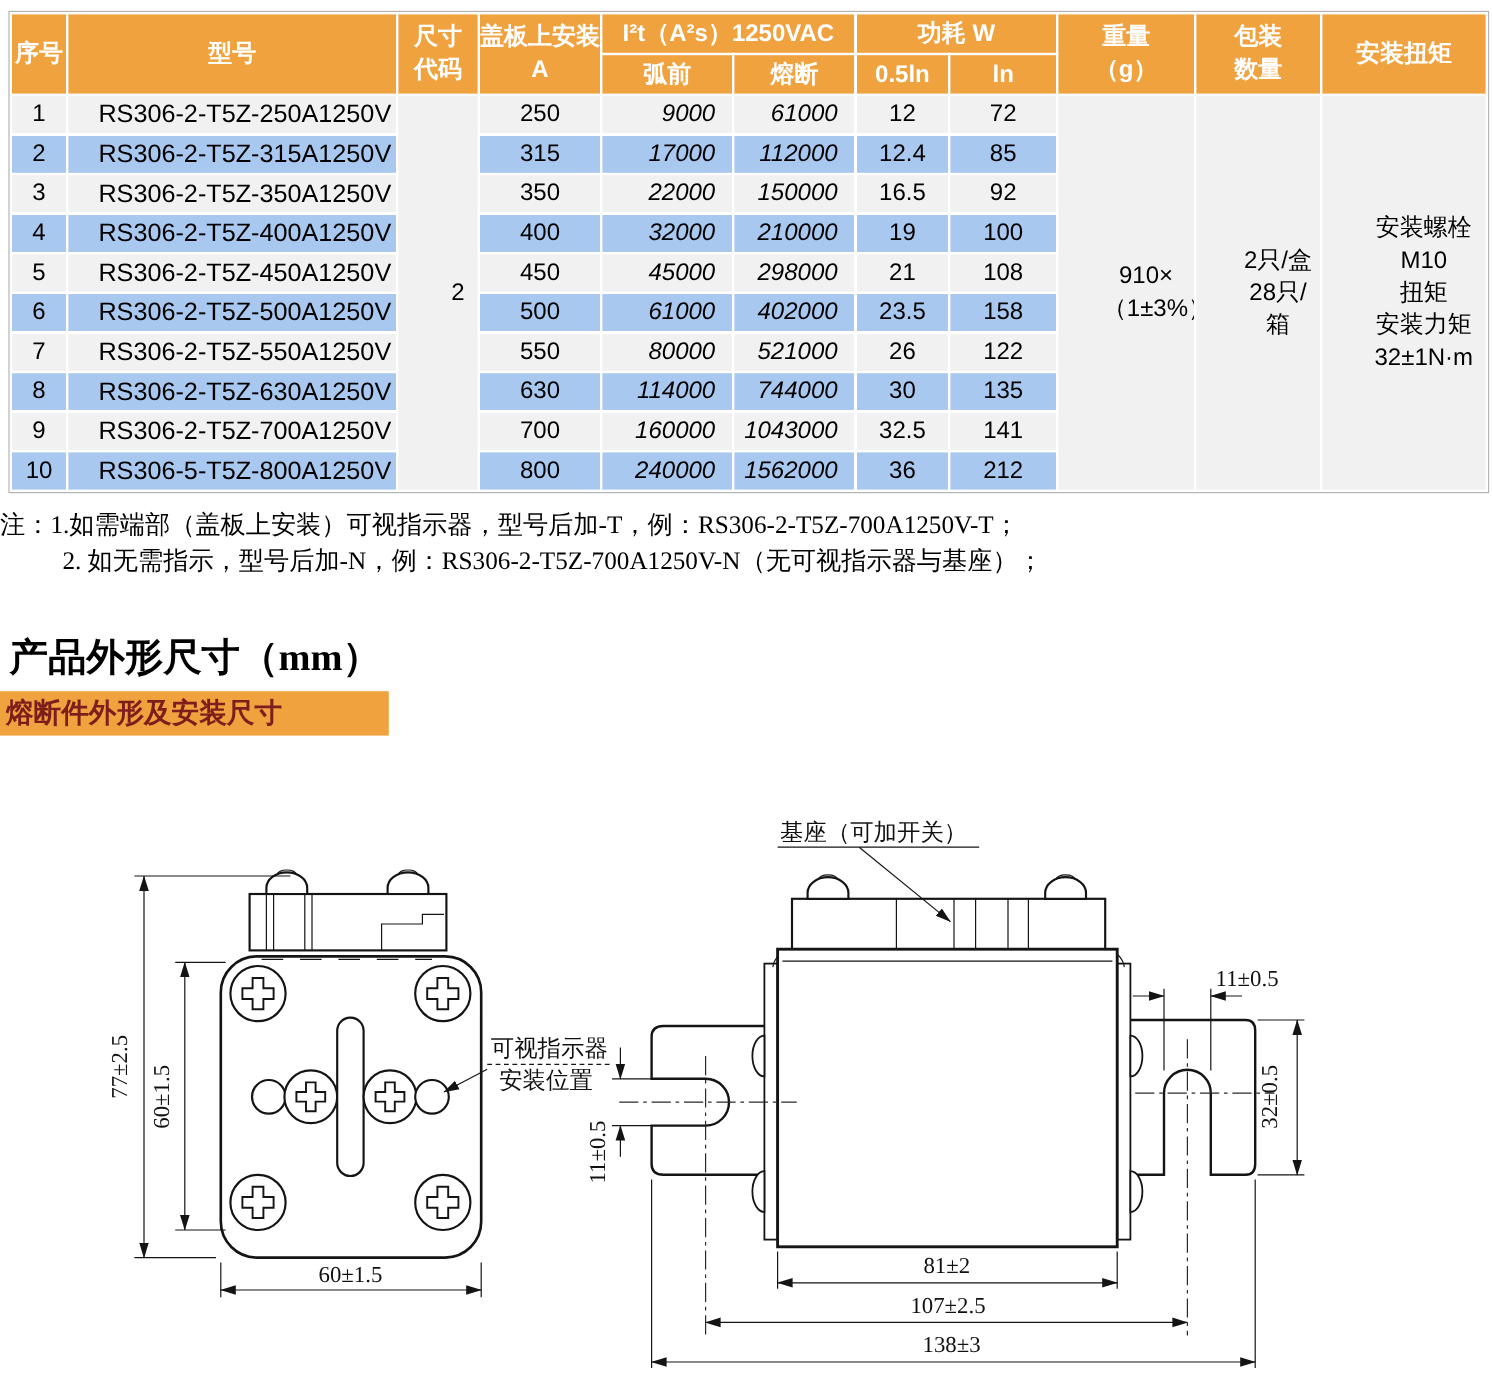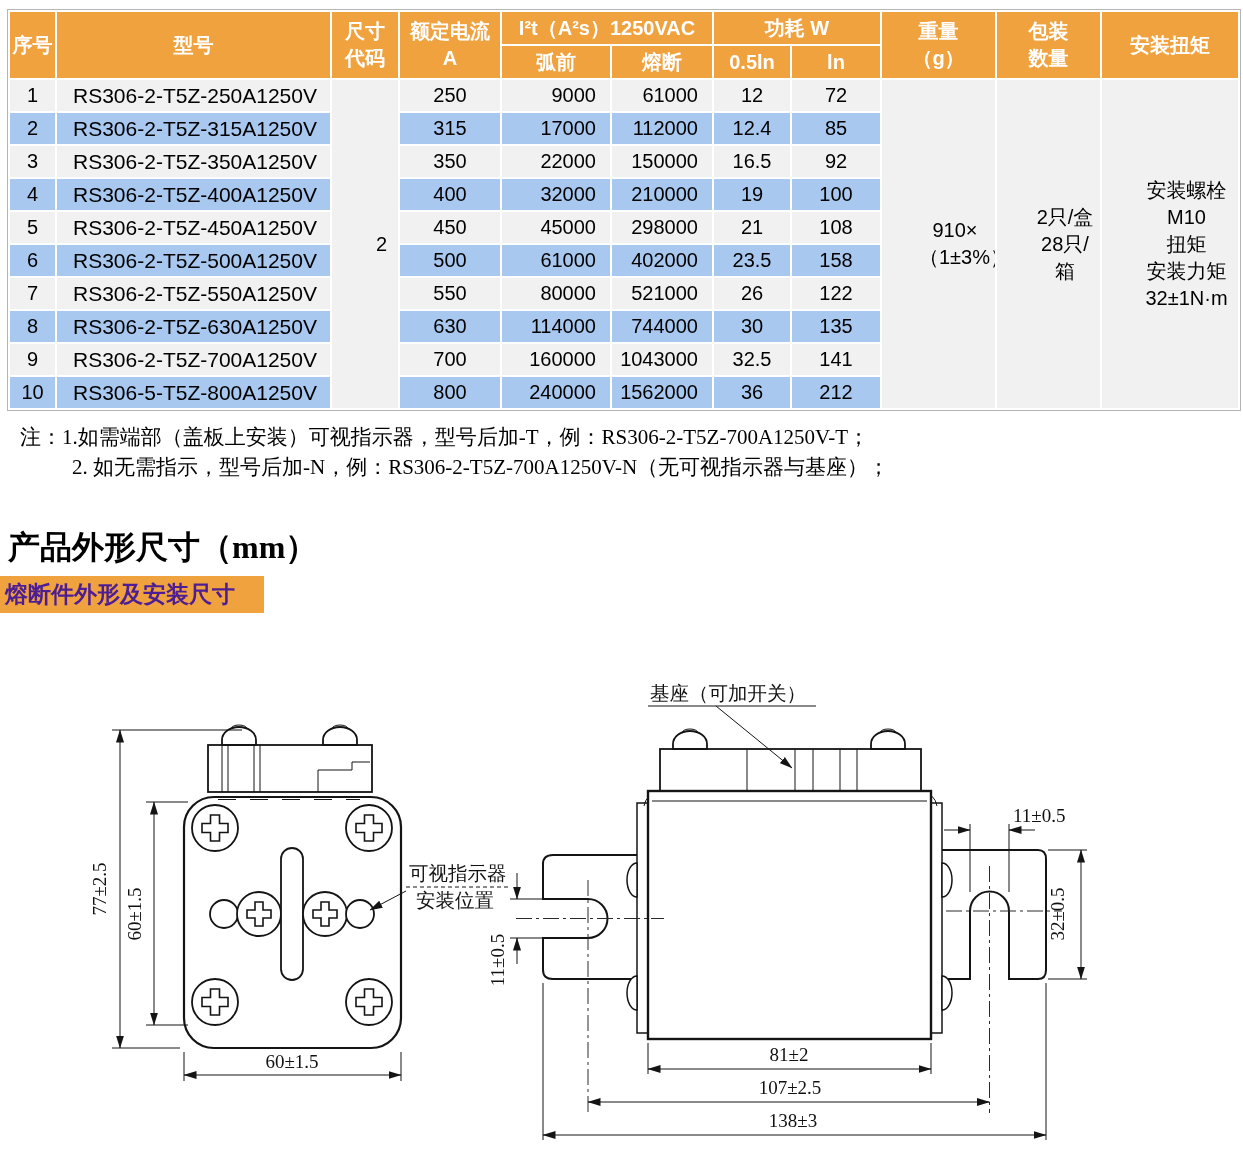--- a/index.html
+++ b/index.html
@@ -9,31 +9,31 @@
   table{border-collapse:collapse;width:1232px;table-layout:fixed;}
   th,td{border:2px solid #fff;overflow:hidden;}
   thead th{background:#F0A23E;color:#fff;font-weight:bold;font-size:20px;
     line-height:1.15;text-align:center;vertical-align:middle;padding:2px 0;
     font-family:"Liberation Sans",sans-serif;}
   thead tr{height:34px;}
   tbody tr{height:33px;}
   tbody td{font-size:20px;background:#F1F1F1;vertical-align:middle;padding:0 4px;}
   tbody tr:nth-child(even) td{background:#A8C8F0;}
   tbody td.merged{background:#F1F1F1 !important;padding-left:37px;}
-  .c{text-align:center;} .r{text-align:right;padding-right:14px;} .l{text-align:center;padding-left:7px;}
+  .c{text-align:center;} .r{text-align:right;padding-right:14px;font-style:italic;} .l{text-align:right;padding-left:7px;}
   .pre{white-space:pre-line;line-height:1.35;}
   td.model{font-size:21px;}
   
   .notes{font-family:"Liberation Serif",serif;font-size:21px;line-height:30px;
-    margin:12px 0 0 20px;white-space:nowrap;}
+    margin:12px 0 0 0;white-space:nowrap;}
   .notes .n2{padding-left:52px;}
   
   .sec-title{font-family:"Liberation Serif",serif;font-weight:bold;font-size:32px;
     margin:44px 0 0 8px;}
-  .sec-bar{margin-top:6px;width:264px;height:37px;background:#F0A23E;color:#4c1d95;
+  .sec-bar{margin-top:6px;width:324px;height:37px;background:#F0A23E;color:#7f1d1d;
     font-family:"Liberation Serif",serif;font-weight:bold;font-size:23px;
     line-height:37px;padding-left:5px;box-sizing:border-box;}
   
   svg{display:block;margin-top:35px;}
   .fw{fill:#fff;stroke:#141414;}
   .thin{stroke:#141414;stroke-width:1;fill:none;}
   .cl{stroke:#2a2a2a;stroke-width:1;fill:none;stroke-dasharray:16 4 3 4;}
   .dim{stroke:#141414;stroke-width:1;fill:none;}
   text{fill:#111;font-family:"Liberation Serif",serif;}
   .dtx{font-size:19px;}
@@ -56,21 +56,21 @@
         <col style="width:115px">
     <col style="width:105px">
         <col style="width:138px">
   </colgroup>
   <thead>
     <tr>
       <th rowspan="2">序号</th>
       <th rowspan="2">型号</th>
       <th rowspan="2" class="pre">尺寸
 代码</th>
-      <th rowspan="2" class="pre">额定电流
+      <th rowspan="2" class="pre">盖板上安装
 A</th>
       <th colspan="2">I²t（A²s）1250VAC</th>
       <th colspan="2">功耗 W</th>
       <th rowspan="2" class="pre">重量
 （g）</th>
       <th rowspan="2" class="pre">包装
 数量</th>
       <th rowspan="2">安装扭矩</th>
     </tr>
     <tr>

